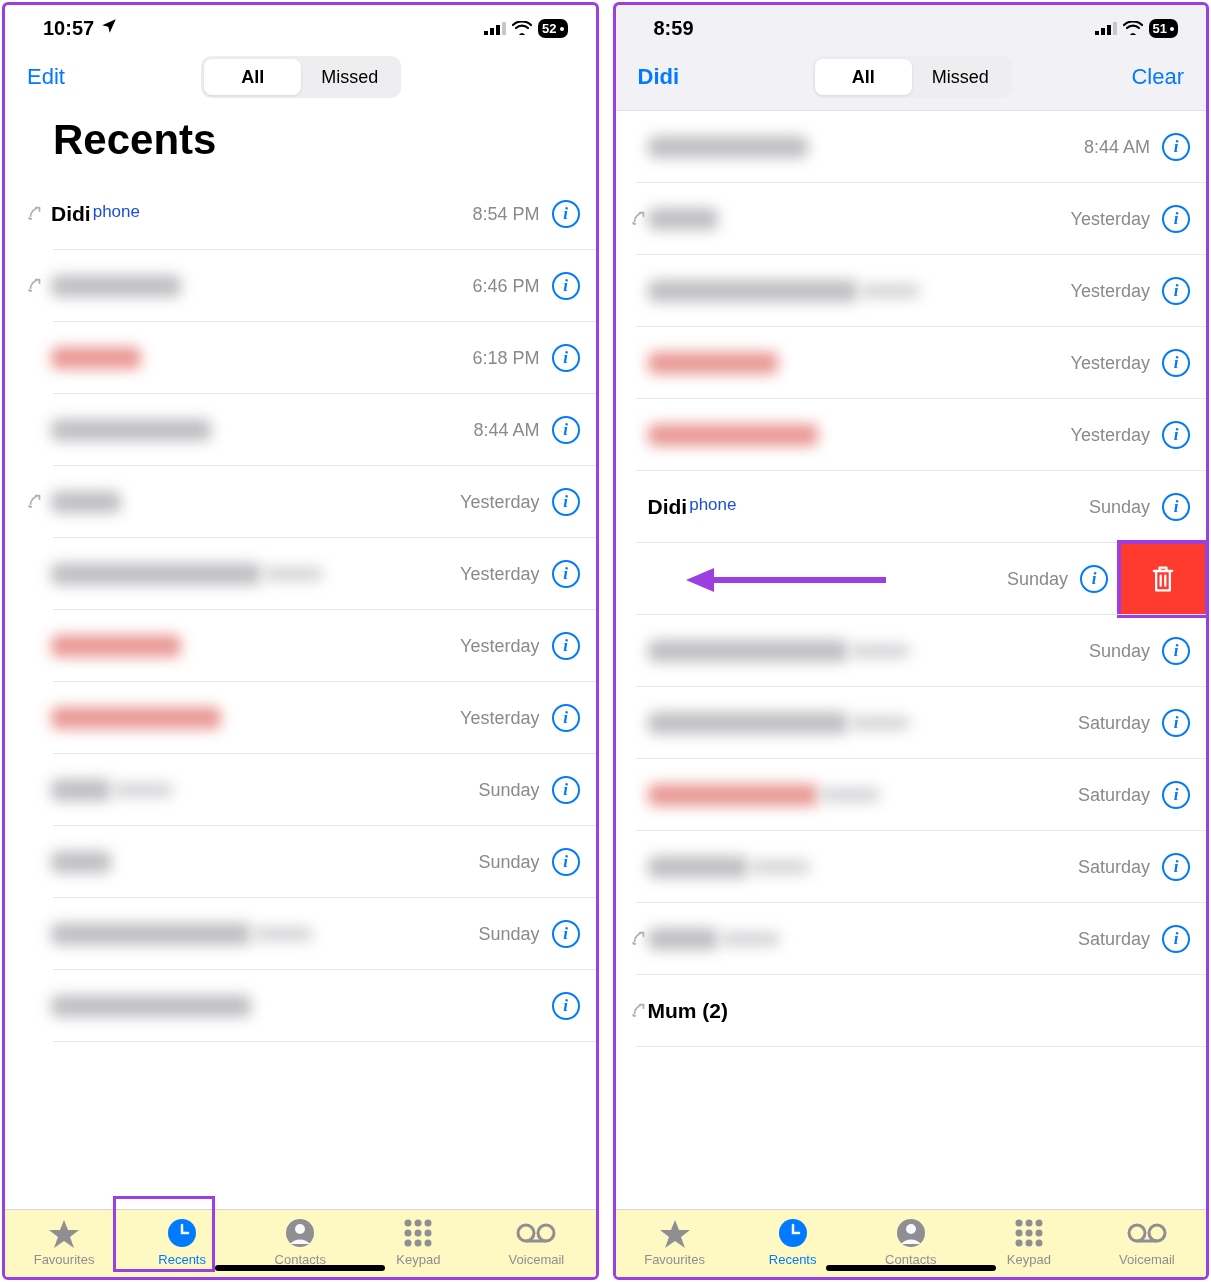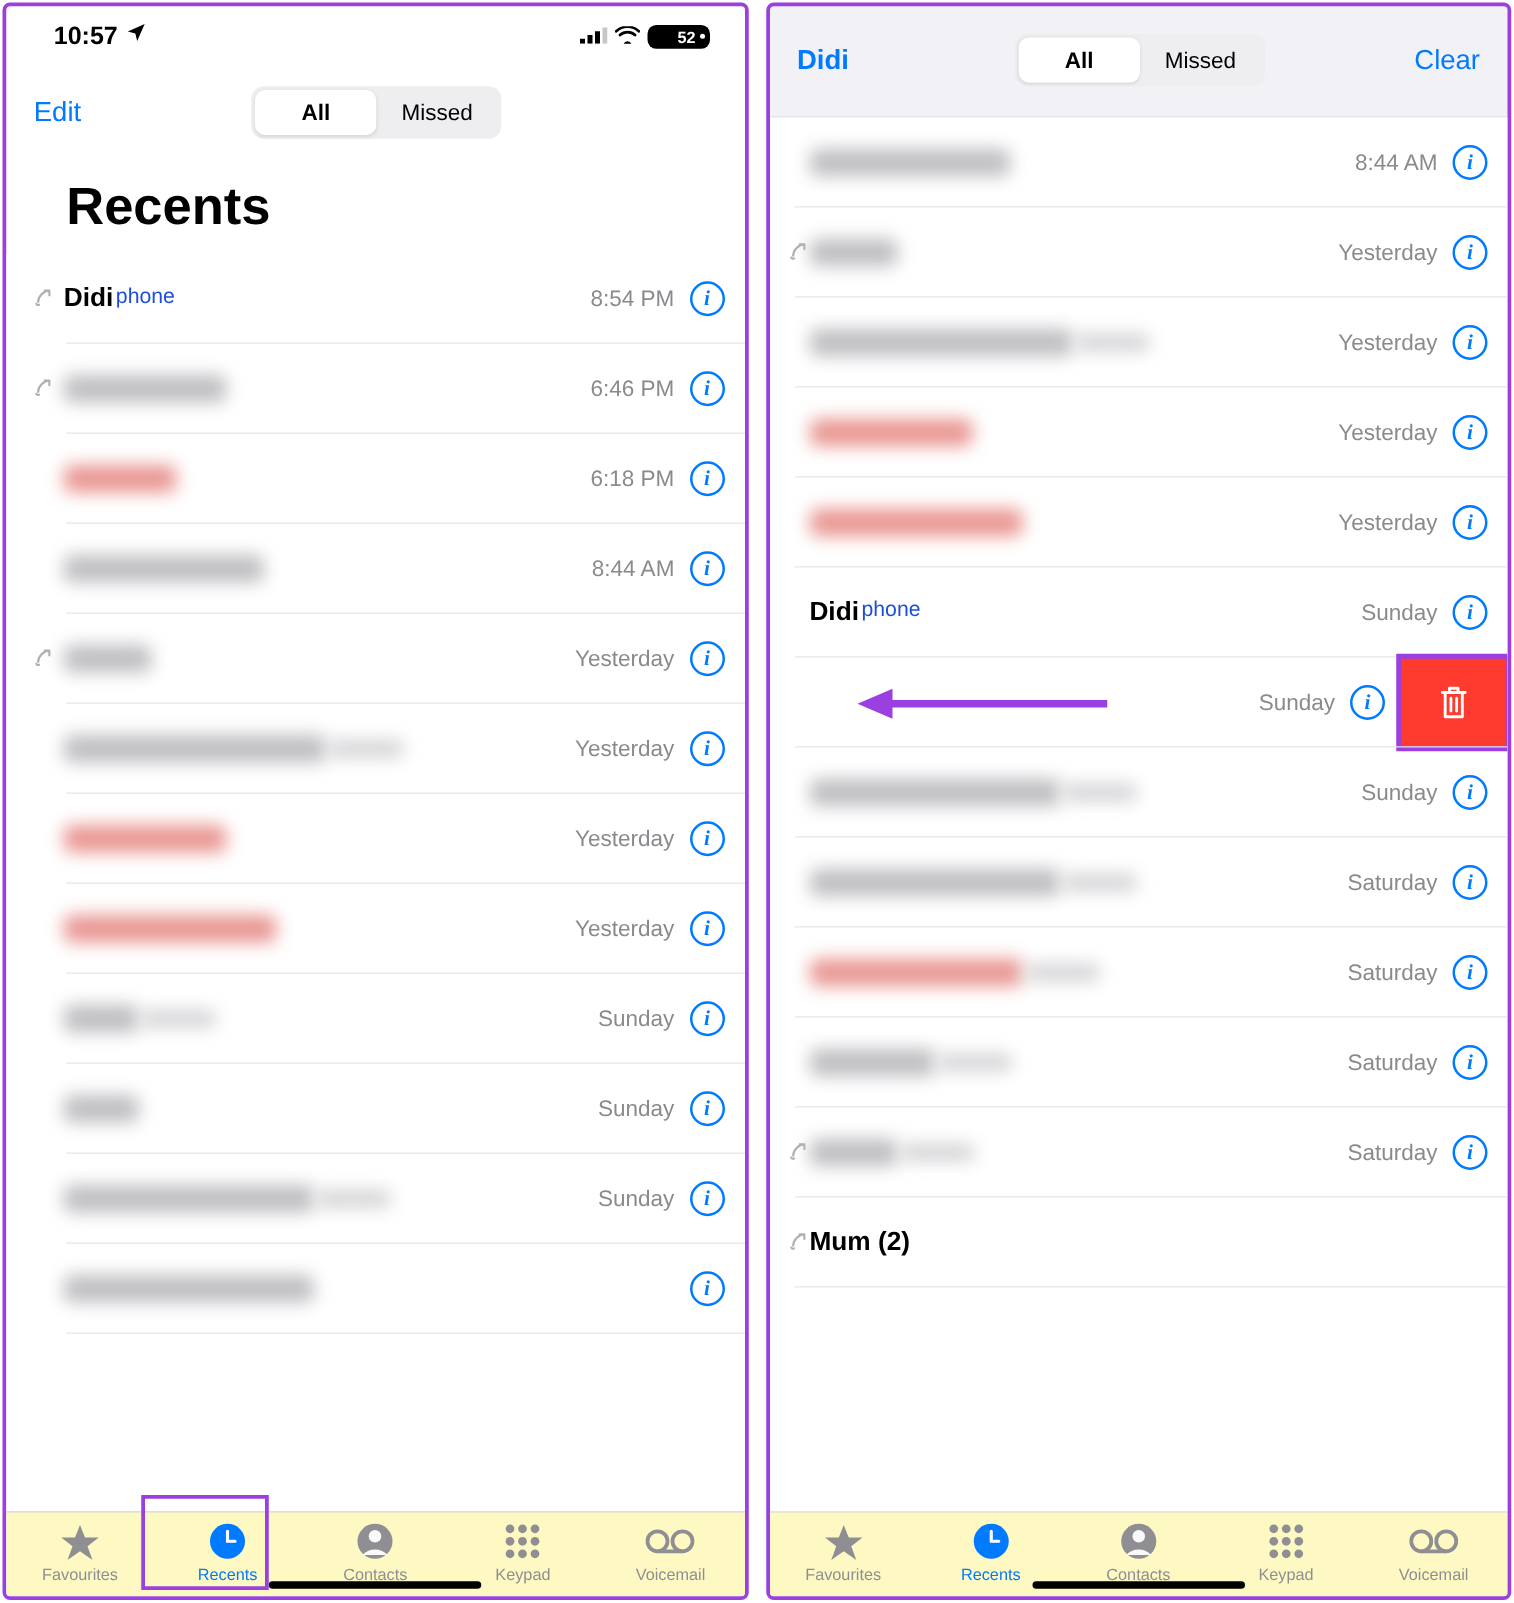--- a/index.html
+++ b/index.html
@@ -31,42 +31,42 @@
     font-size: 20px;
     font-weight: 600;
     color: #000;
   }
   .status-left { display: flex; align-items: center; gap: 6px; }
   .status-right { display: flex; align-items: center; gap: 6px; }
   .nav-arrow-icon { display: inline-block; }
   .signal-icon, .wifi-icon, .battery-badge { display: inline-block; }
   .battery-badge {
     background: #000; color: #fff; font-size: 13px; font-weight: 700;
-    border-radius: 7px; padding: 2px 4px 2px 24px; display: flex; align-items: center;
+    border-radius: 7px; padding: 2px 4px 2px 4px; display: flex; align-items: center;
   }
   .battery-badge::after {
     content: ""; display: inline-block; width: 4px; height: 4px;
     background: #fff; border-radius: 2px; margin-left: 3px;
   }
 
   .nav-header {
     display: flex;
     align-items: center;
     padding: 10px 20px 12px 22px;
     position: relative;
   }
   .edit-mode .nav-header { border-bottom: 1px solid #e1e1e4; }
   .nav-left, .nav-right {
     color: #007aff; font-size: 22px; cursor: pointer;
   }
   .nav-left { position: absolute; left: 22px; }
   .nav-right { position: absolute; right: 22px; }
   .done-btn { font-weight: 600; }
   .segmented {
-    margin: 12px auto;
+    margin: 0 auto;
     display: flex;
     background: #eeeef0;
     border-radius: 10px;
     padding: 3px;
     height: 42px;
     width: 200px;
   }
   .segmented > div {
     flex: 1;
     display: flex; align-items: center; justify-content: center;
@@ -395,20 +395,43 @@
         </div>
         <div>Voicemail</div>
       </div>
     </div>
 
   <div class="home-indicator"></div>
   <div class="highlight-box tab-highlight"></div>
 </div>
 
 <div class="phone edit-mode">
+  <div class="status-bar">
+    <div class="status-left">
+      <span>8:59</span>
+    </div>
+    <div class="status-right">
+      <span class="signal-icon">
+        <svg width="22" height="14" viewBox="0 0 22 14">
+            <rect x="0" y="10" width="4" height="4" fill="#000"></rect>
+            <rect x="6" y="7" width="4" height="7" fill="#000"></rect>
+            <rect x="12" y="4" width="4" height="10" fill="#000"></rect>
+            <rect x="18" y="1" width="4" height="13" fill="#c7c7cb"></rect>
+          </svg>
+      </span>
+      <span class="wifi-icon">
+        <svg width="20" height="14" viewBox="0 0 20 14">
+            <path d="M10 13 a2 2 0 1 0 0.001 0 M4 7 a9 9 0 0 1 12 0 M1 4 a13 13 0 0 1 18 0" stroke="#000" stroke-width="2.2" fill="none" stroke-linecap="round"></path>
+          </svg>
+      </span>
+      <span class="battery-badge">
+          <span>51</span>
+        </span>
+    </div>
+  </div>
 
   <div class="nav-header">
     <div class="nav-left done-btn">Didi</div>
     <div class="segmented">
       <div class="active">All</div>
       <div>Missed</div>
     </div>
     <div class="nav-right">Clear</div>
   </div>
 

